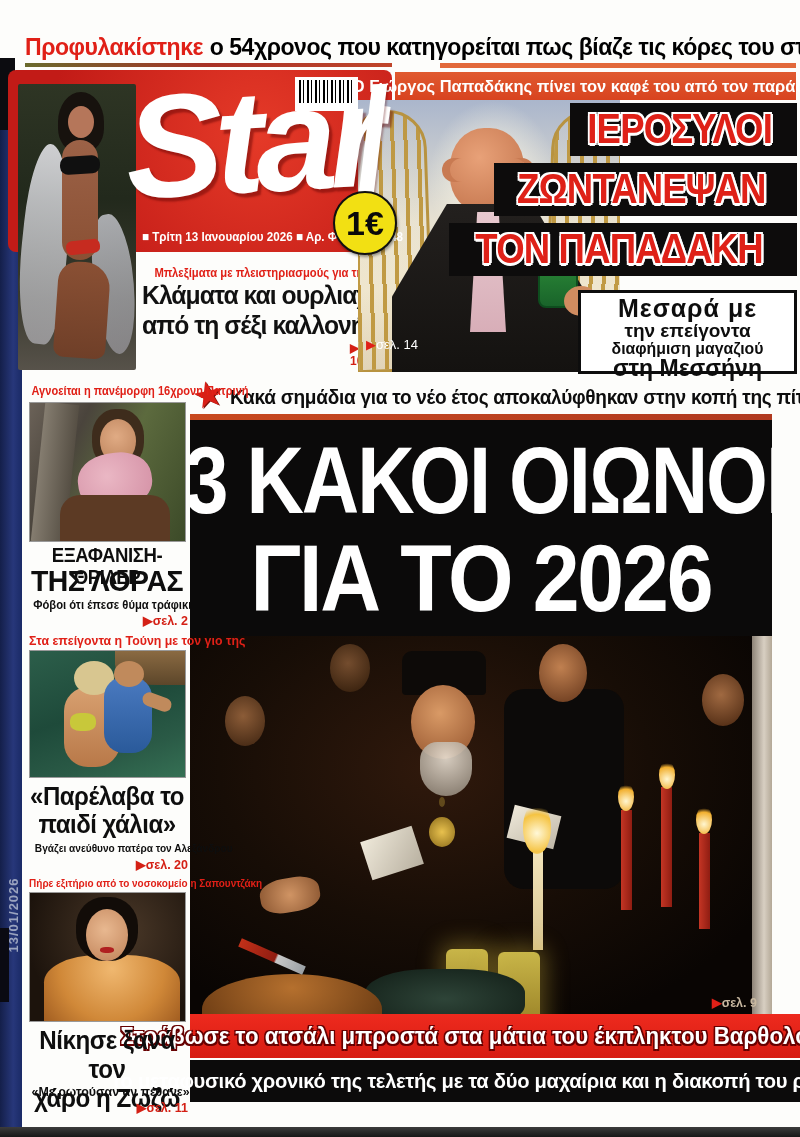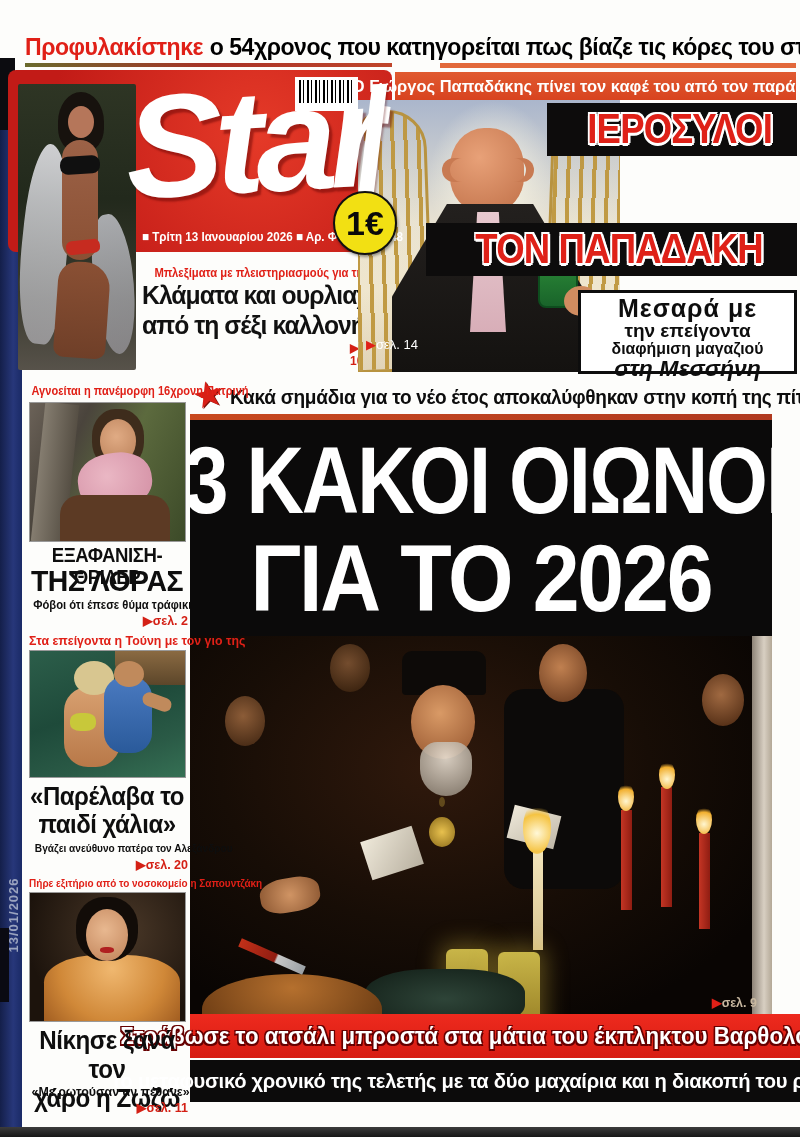--- a/index.html
+++ b/index.html
@@ -82,29 +82,29 @@
      background:linear-gradient(180deg,#23201e,#141210);clip-path:polygon(28% 0,72% 0,100% 55%,100% 100%,0 100%,0 55%);}
   .ph-pap .shirt{position:absolute;left:112px;top:112px;width:36px;height:120px;
      background:linear-gradient(180deg,#e7c9cf,#d8aeb8);clip-path:polygon(20% 0,80% 0,100% 100%,0 100%);}
   .ph-pap .cup{position:absolute;left:180px;top:150px;width:40px;height:58px;border-radius:5px 5px 8px 8px;
      background:linear-gradient(180deg,#2f8f3a,#19642a);border:2px solid #0e4d1e;}
   .ph-pap .hand{position:absolute;left:206px;top:186px;width:34px;height:30px;border-radius:50%;background:#d08c60;}
   .pap-ref{left:366px;top:337px;z-index:6;color:#fff;font-size:13px;font-weight:normal;}
   .pap-ref .tri{color:#e02017;}
 
   .pap-hline{position:absolute;right:3px;background:#0d0c0c;color:#df2118;font-weight:bold;
-     padding:1px 9px 3px 24px;font-size:43px;letter-spacing:-1px;white-space:nowrap;z-index:5;
+     padding:1px 9px 3px 1px;font-size:43px;letter-spacing:-1px;white-space:nowrap;z-index:5;
      text-shadow:-2px -2px 0 #fff,2px -2px 0 #fff,-2px 2px 0 #fff,2px 2px 0 #fff,0 3px 0 #fff,3px 0 0 #fff;}
   .pap-hline span{display:inline-block;transform:scaleX(.85);transform-origin:center;}
   .pap-sub{left:578px;top:290px;width:219px;height:84px;background:#fff;border:3px solid #0d0d0d;
      color:#0d0d0d;font-weight:bold;text-align:center;line-height:1;padding-top:3px;z-index:5;}
   .pap-sub .l0{font-size:25px;letter-spacing:1px;}
   .pap-sub .l1{font-size:19px;}
   .pap-sub .l2{font-size:16.5px;transform:scaleX(.96);}
-  .pap-sub .l3{font-size:23px;font-style:italic;}
+  .pap-sub .l3{font-size:23px;}
 
   
   .main-kick{left:190px;top:379px;width:610px;height:36px;display:flex;align-items:center;}
   .main-kick .star{color:#d81f16;font-size:36px;margin:0 6px 4px 2px;transform:rotate(-12deg);
       text-shadow:1px 1px 0 #801008;}
   .main-kick .txt{font-size:20.5px;font-weight:bold;color:#0d0d0d;white-space:nowrap;transform:scaleX(.93);transform-origin:left;letter-spacing:-0.3px;}
   .main-kick-underline{left:190px;top:414px;width:582px;height:6px;background:linear-gradient(90deg,#c8491f,#b03a20);}
   .main-head{left:190px;top:420px;width:582px;height:216px;background:#0b0a0a;overflow:hidden;z-index:2;}
   .main-head .ln{color:#fff;font-weight:bold;text-align:center;font-size:78px;line-height:98px;
       letter-spacing:-2px;transform:scale(1.02,1.22);transform-origin:center top;white-space:nowrap;}
@@ -263,20 +263,21 @@
     <div class="gate gr"></div>
     <div class="head"></div>
     <div class="ears"></div>
     <div class="body"></div>
     <div class="shirt"></div>
     <div class="cup"></div>
     <div class="hand"></div>
   </div>
   <div class="abs pap-ref"><span class="tri">▶</span><span>σελ. 14</span></div>
   <div class="abs pap-hline" style="top:103px;"><span>ΙΕΡΟΣΥΛΟΙ</span></div>
+  <div class="abs pap-hline" style="top:163px;"><span>ΖΩΝΤΑΝΕΨΑΝ</span></div>
   <div class="abs pap-hline" style="top:223px;"><span>ΤΟΝ ΠΑΠΑΔΑΚΗ</span></div>
   <div class="abs pap-sub">
     <div class="l0">Μεσαρά με</div>
     <div class="l1">την επείγοντα</div>
     <div class="l2">διαφήμιση μαγαζιού</div>
     <div class="l3">στη Μεσσήνη</div>
   </div>
 
   <div class="abs main-kick">
     <span class="star">★</span>

